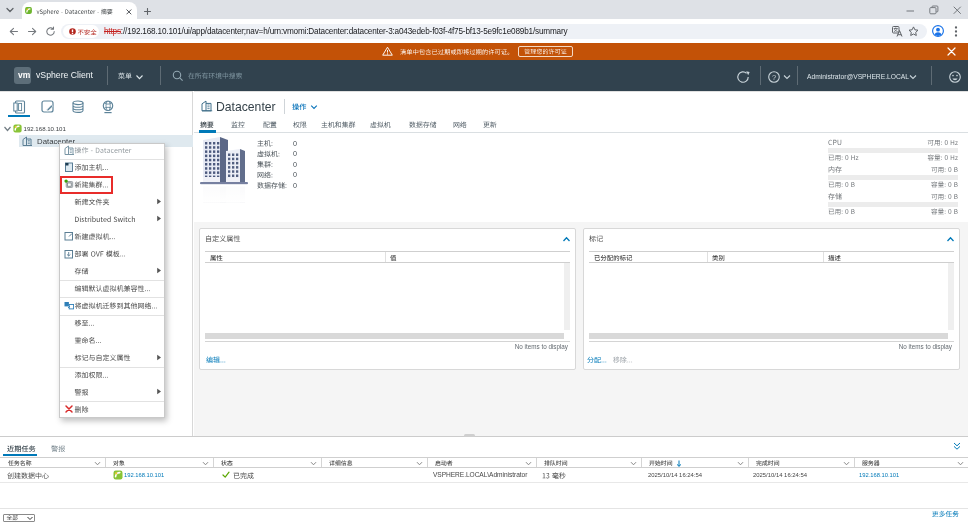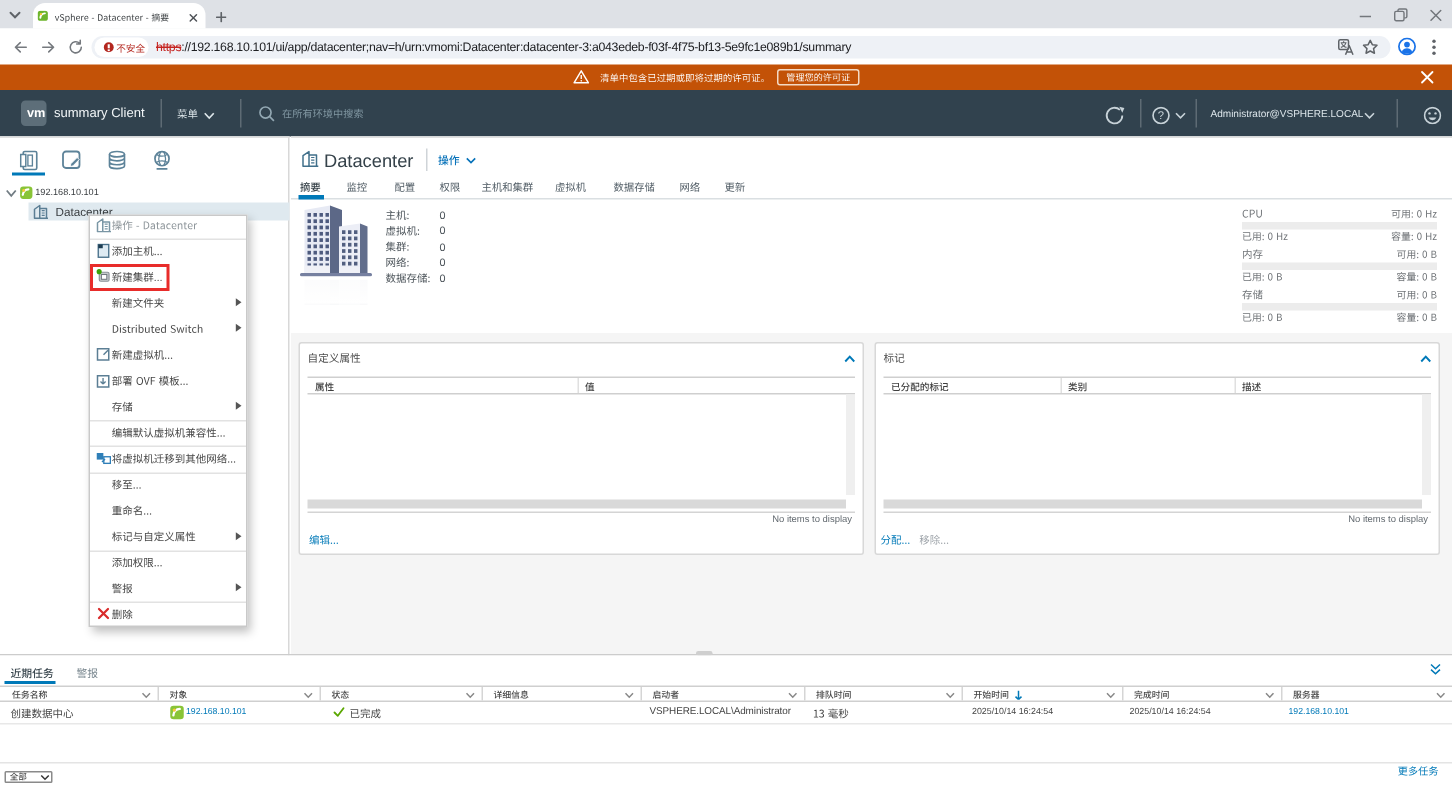--- a/index.html
+++ b/index.html
@@ -71,21 +71,21 @@
     <path d="M5.5 4 V6.6" stroke="#fff" stroke-width="0.9"></path>
     <circle cx="5.5" cy="7.9" r="0.55" fill="#fff"></circle>
   </svg>
 <div style="position:absolute;left:518px;top:45.5px;width:55px;height:11px;border:1px solid #f3d9c4;border-radius:2px"></div>
 <svg style="position:absolute;left:947px;top:47px;" width="9" height="9" viewBox="0 0 9 9">
     <path d="M1 1 L8 8 M8 1 L1 8" stroke="#fff" stroke-width="1.2" stroke-linecap="round"></path>
   </svg>
 <div style="position:absolute;left:0;top:60px;width:968px;height:31px;background:#31424e"></div>
 <div style="position:absolute;left:14px;top:67px;width:17px;height:17px;background:#5d6e79;border-radius:3px"></div>
 <div style="position:absolute;left:18px;top:71.3px;font-family:'Liberation Sans',sans-serif;font-size:8.5px;font-weight:700;color:#ffffff;line-height:1;white-space:nowrap;">vm</div>
-<div style="position:absolute;left:36px;top:71.4px;font-family:'Liberation Sans',sans-serif;font-size:8.7px;font-weight:400;color:#f2f6f8;line-height:1;white-space:nowrap;">summary Client</div>
+<div style="position:absolute;left:36px;top:71.4px;font-family:'Liberation Sans',sans-serif;font-size:8.7px;font-weight:400;color:#f2f6f8;line-height:1;white-space:nowrap;">vSphere Client</div>
 <div style="position:absolute;left:107px;top:66px;width:1px;height:19px;background:rgba(255,255,255,0.22)"></div>
 <svg style="position:absolute;left:135px;top:74px;" width="9" height="7" viewBox="0 0 9 7">
     <path d="M1.5 1.5 L4.5 4.7 L7.5 1.5" stroke="#dde6ea" stroke-width="1.1" fill="none"></path>
   </svg>
 <div style="position:absolute;left:160px;top:66px;width:1px;height:19px;background:rgba(255,255,255,0.22)"></div>
 <svg style="position:absolute;left:172px;top:70px;" width="12" height="12" viewBox="0 0 12 12">
     <circle cx="5" cy="5" r="3.7" fill="none" stroke="#93a8b3" stroke-width="1.1"></circle>
     <path d="M7.8 7.8 L10.6 10.6" stroke="#93a8b3" stroke-width="1.1"></path>
   </svg>
 <svg style="position:absolute;left:736px;top:70px;" width="15" height="14" viewBox="0 0 15 14">

